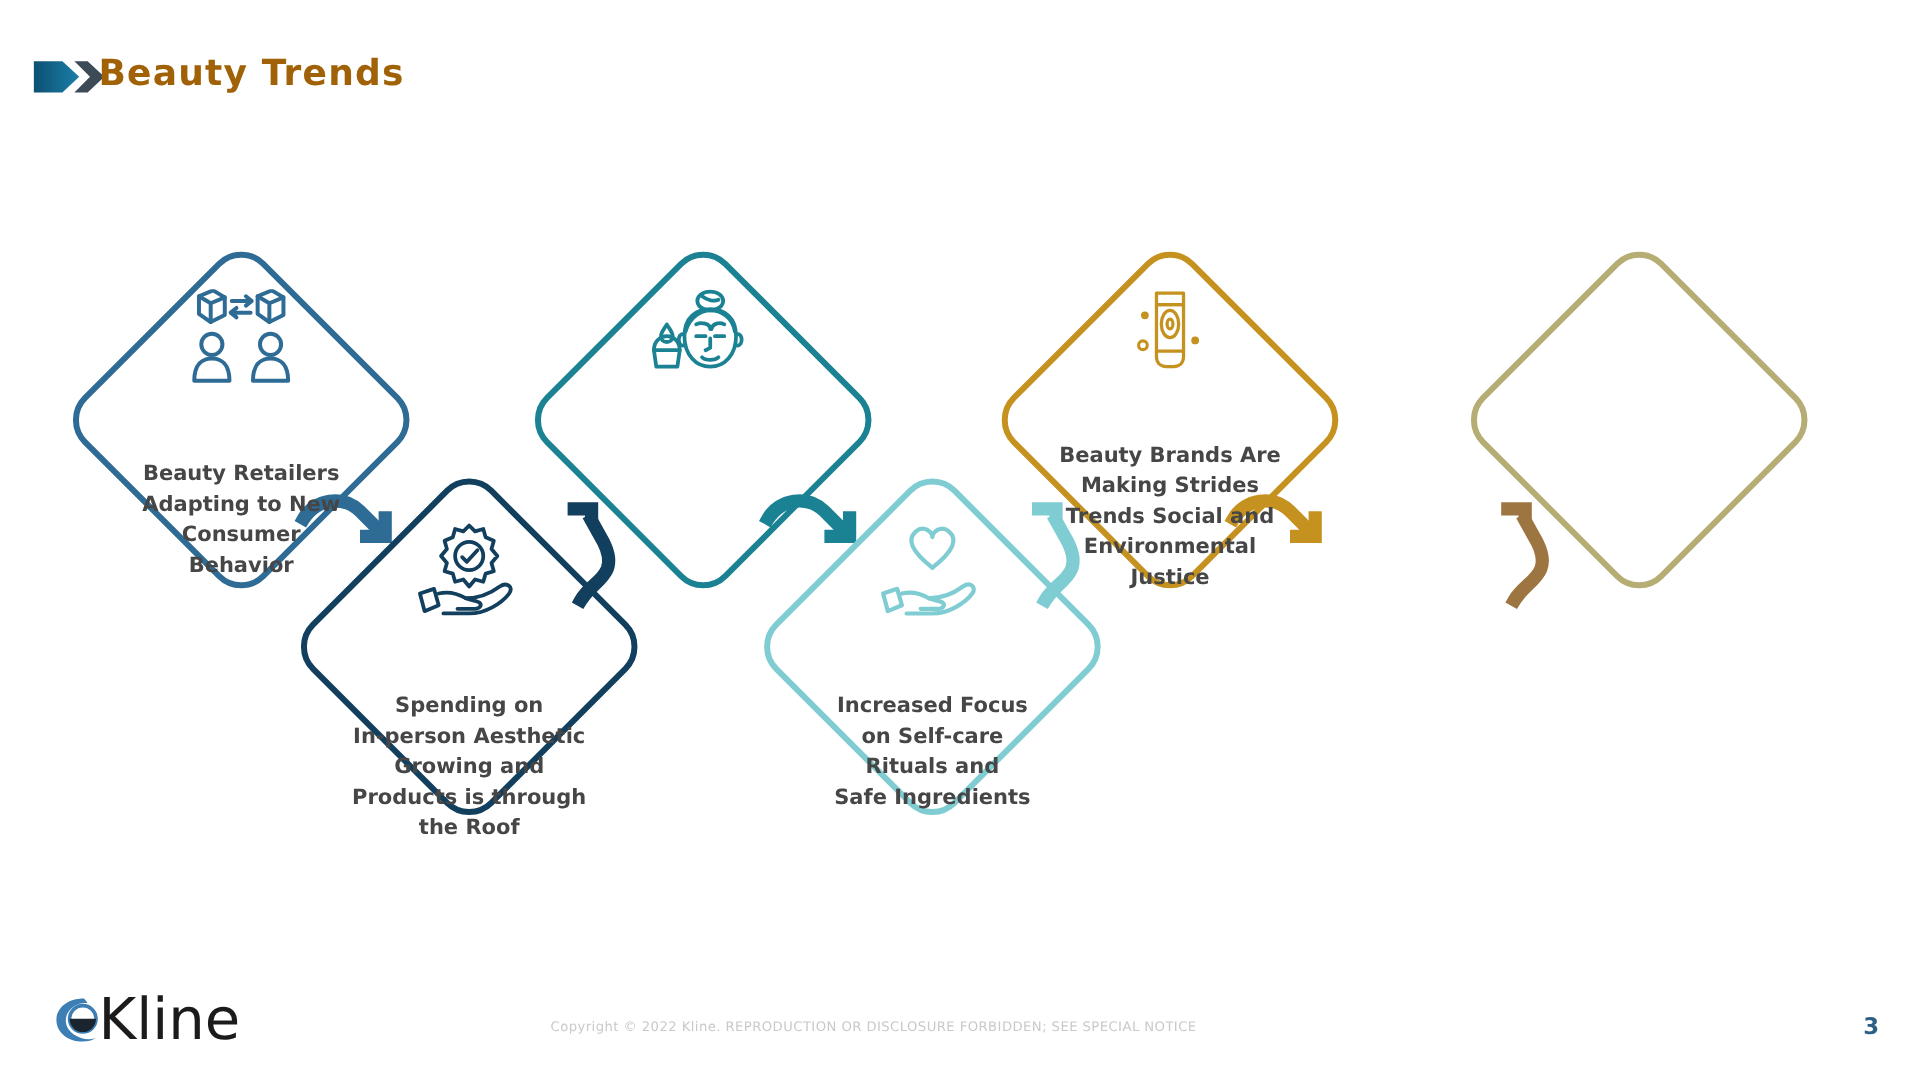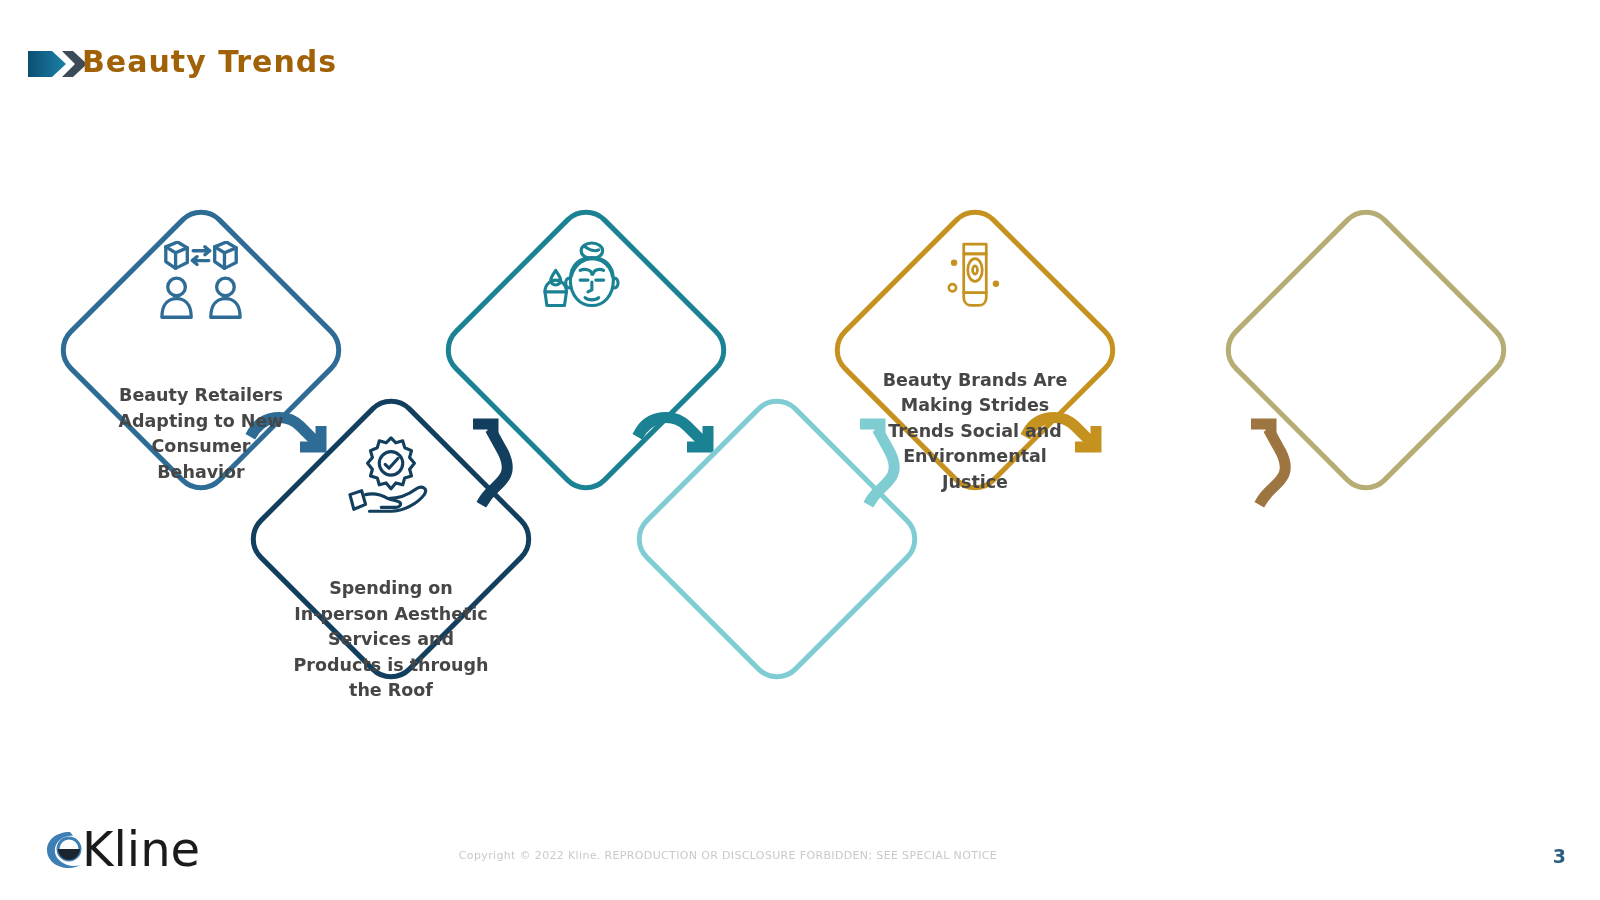--- a/index.html
+++ b/index.html
@@ -149,21 +149,21 @@
           <path d="M48,4 L53,9 L60,7 L62,14 L69,17 L67,24 L72,30 L67,36 L69,43 L62,45 L60,52 L53,50 L48,56 L43,50 L36,52 L34,45 L27,43 L29,36 L24,30 L29,24 L27,17 L34,14 L36,7 L43,9 Z"></path>
           <circle cx="48" cy="30" r="12"></circle>
           <path d="M42,31 L46,35 L55,25"></path>
           <path d="M6,62 L18,58 L22,72 L10,77 Z"></path>
           <path d="M22,62 C30,60 38,62 45,66 C50,68 55,68 57,70 C59,72 57,75 53,75 L38,75"></path>
           <path d="M45,66 C56,66 66,62 74,56 C80,52 86,56 82,62 C76,70 62,79 48,79 L26,79"></path>
         </g>
       </svg>
       <div class="node-label">Spending on
 In-person Aesthetic
-Services and
+Growing and
 Products is through
 the Roof</div>
     </div>
   </div>
 
   <div class="node upper" style="left:421px; top:185px;">
     <svg class="dia-shape" viewBox="0 0 330 330">
       <rect x="60" y="60" width="210" height="210" rx="26" ry="26" transform="rotate(45 165 165)" fill="none" stroke="#1b8294" stroke-width="5"></rect>
     </svg>
     <div class="node-inner">
@@ -185,20 +185,34 @@
           <path d="M17,30 C20,35 22,37 22,40 C22,43 20,45 17,45 C14,45 12,43 12,40 C12,37 14,35 17,30 Z"></path>
         </g>
       </svg>
     </div>
   </div>
 
   <div class="node lower" style="left:612px; top:374px;">
     <svg class="dia-shape" viewBox="0 0 330 330">
       <rect x="60" y="60" width="210" height="210" rx="26" ry="26" transform="rotate(45 165 165)" fill="none" stroke="#7fcdd3" stroke-width="5"></rect>
     </svg>
+    <div class="node-inner">
+      <svg class="node-icon" viewBox="0 0 96 90">
+        <g fill="none" stroke="#7fcdd3" stroke-width="3.6" stroke-linejoin="round" stroke-linecap="round">
+          <path d="M48,40 C30,26 26,16 34,9 C41,3 48,10 48,14 C48,10 55,3 62,9 C70,16 66,26 48,40 Z"></path>
+          <path d="M6,62 L18,58 L22,72 L10,77 Z"></path>
+          <path d="M22,62 C30,60 38,62 45,66 C50,68 55,68 57,70 C59,72 57,75 53,75 L38,75"></path>
+          <path d="M45,66 C56,66 66,62 74,56 C80,52 86,56 82,62 C76,70 62,79 48,79 L26,79"></path>
+        </g>
+      </svg>
+      <div class="node-label">Increased Focus
+on Self-care
+Rituals and
+Safe Ingredients</div>
+    </div>
   </div>
 
   <div class="node upper" style="left:810px; top:185px;">
     <svg class="dia-shape" viewBox="0 0 330 330">
       <rect x="60" y="60" width="210" height="210" rx="26" ry="26" transform="rotate(45 165 165)" fill="none" stroke="#c6921f" stroke-width="5"></rect>
     </svg>
     <div class="node-inner">
       <svg class="node-icon" viewBox="0 0 96 90">
         <g fill="none" stroke="#c6921f" stroke-width="3.4" stroke-linejoin="round" stroke-linecap="round">
           <rect x="34" y="4" width="28" height="12"></rect>

